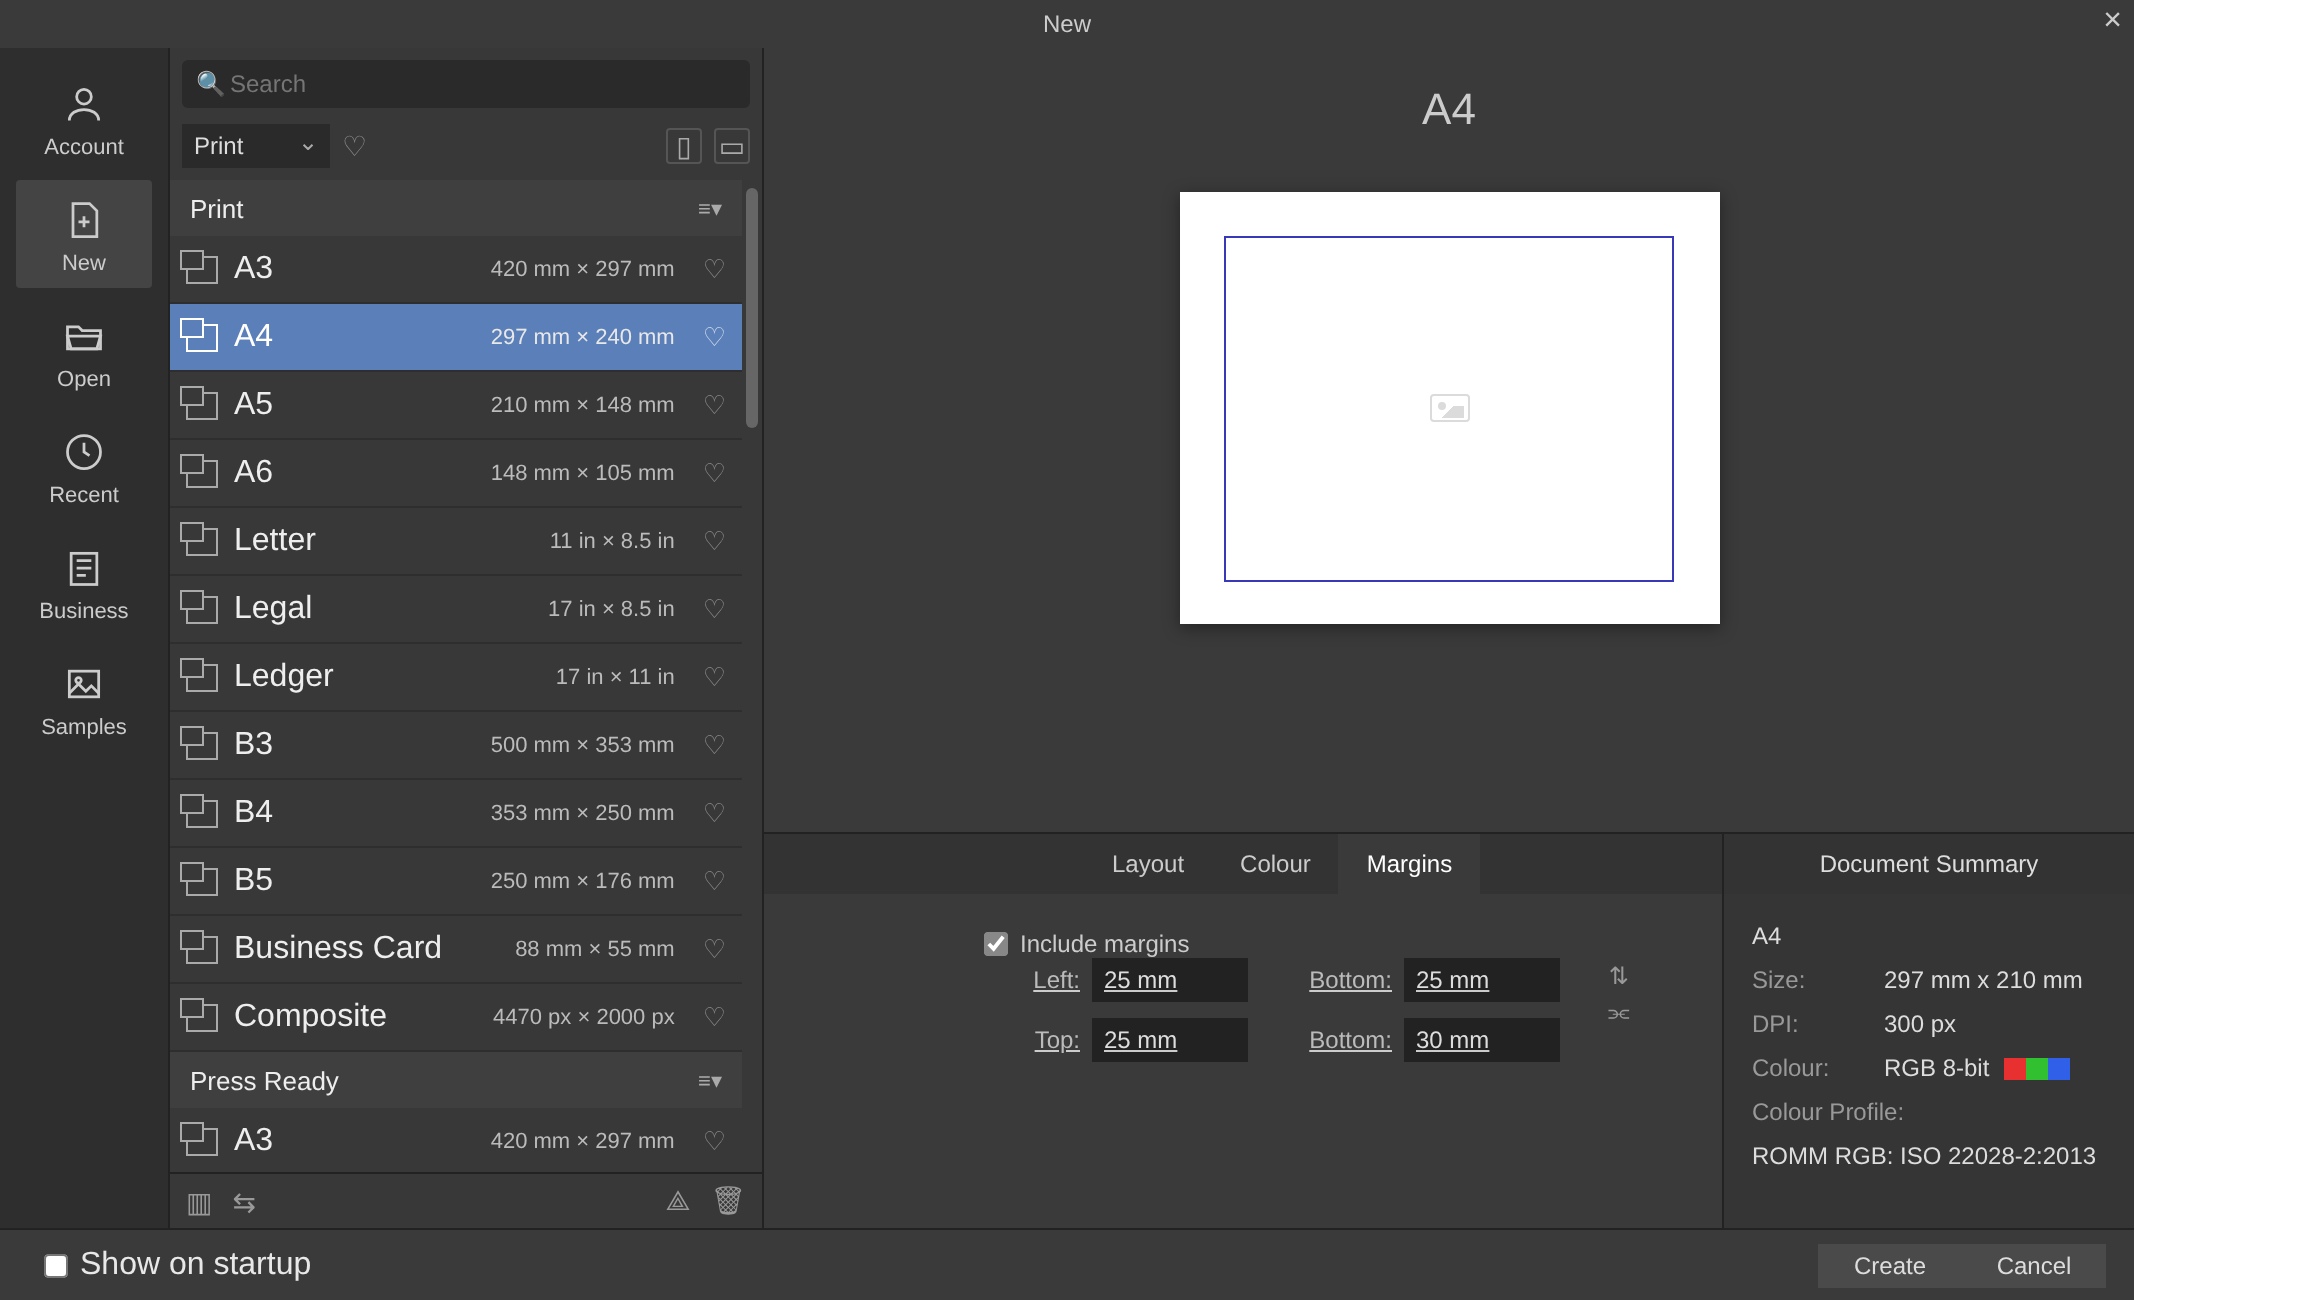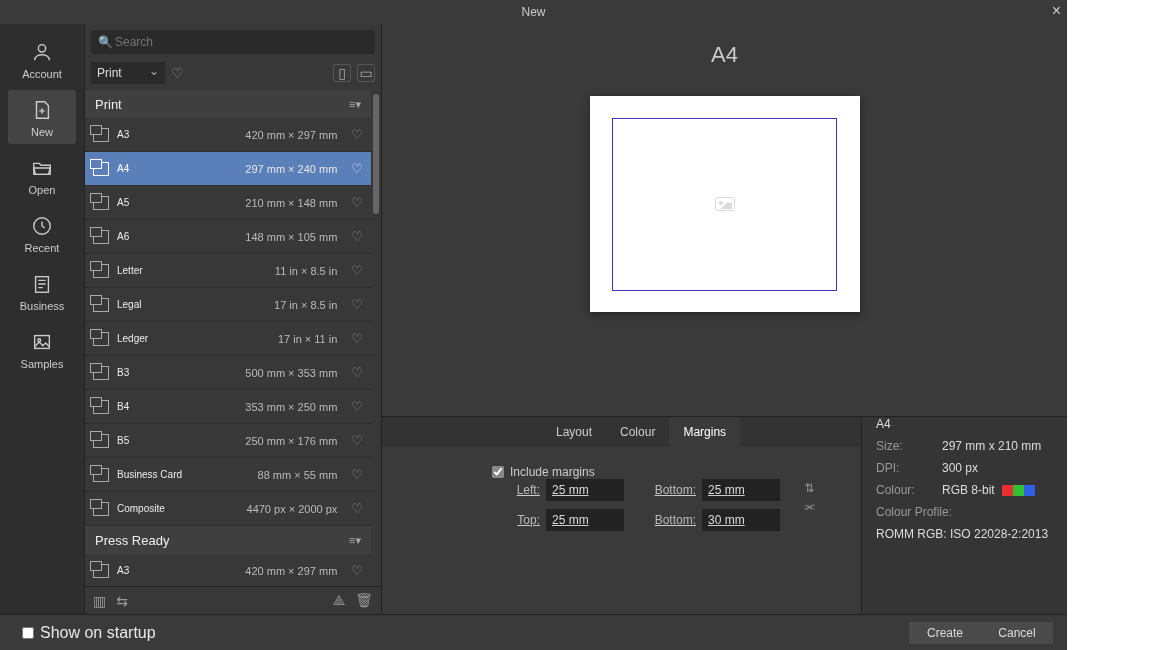--- a/index.html
+++ b/index.html
@@ -39,21 +39,21 @@
 .scrollbar { position: absolute; right: 2px; top: 4px; width: 6px; height: 120px; background: #666; border-radius: 3px; }
 
 .group-header { height: 28px; background: #3f3f3f; display: flex; align-items: center; padding: 0 10px; font-size: 13px; color: #eee; justify-content: space-between; }
 .group-header .menu { font-size: 11px; color: #aaa; cursor: pointer; }
 
 .preset-row { height: 34px; display: flex; align-items: center; padding: 0 8px; border-bottom: 1px solid #2e2e2e; gap: 8px; cursor: pointer; }
 .preset-row.selected { background: #5b7fb8; }
 .preset-row .picon { width: 16px; height: 14px; border: 1px solid #aaa; position: relative; }
 .preset-row .picon::before { content: ""; position: absolute; left: -4px; top: -4px; width: 10px; height: 8px; border: 1px solid #aaa; background: #383838; }
 .preset-row.selected .picon, .preset-row.selected .picon::before { border-color: #fff; background: #5b7fb8; }
-.preset-row .name { flex: 1; font-size: 10px; color: #eee; }
+.preset-row .name { flex: 1; font-size: 16px; color: #eee; }
 .preset-row.selected .name { color: #fff; }
 .preset-row .dims { font-size: 11px; color: #bbb; }
 .preset-row.selected .dims { color: #e8e8e8; }
 .preset-row .heart { color: #888; font-size: 13px; margin-left: 6px; }
 .preset-row.selected .heart { color: #cdd8ea; }
 
 .preset-toolbar { height: 28px; border-top: 1px solid #222; display: flex; align-items: center; padding: 0 8px; gap: 10px; background: #383838; }
 .preset-toolbar .left { display: flex; gap: 10px; }
 .preset-toolbar .right { margin-left: auto; display: flex; gap: 10px; }
 .preset-toolbar span { color: #999; cursor: pointer; font-size: 14px; }
@@ -345,20 +345,21 @@
               </div>
               <div class="link-col">
                 <span>⇅</span>
                 <span>⫘</span>
               </div>
             </div>
           </div>
         </div>
 
         <div class="summary-col">
+          <div class="summary-title">Document Summary</div>
           <div class="sum-name">A4</div>
           <div class="sum-row">
               <span class="k">Size:</span>
               <span class="v">297 mm  x  210 mm</span>
             </div>
           <div class="sum-row">
               <span class="k">DPI:</span>
               <span class="v">300 px</span>
             </div>
           <div class="sum-row">

